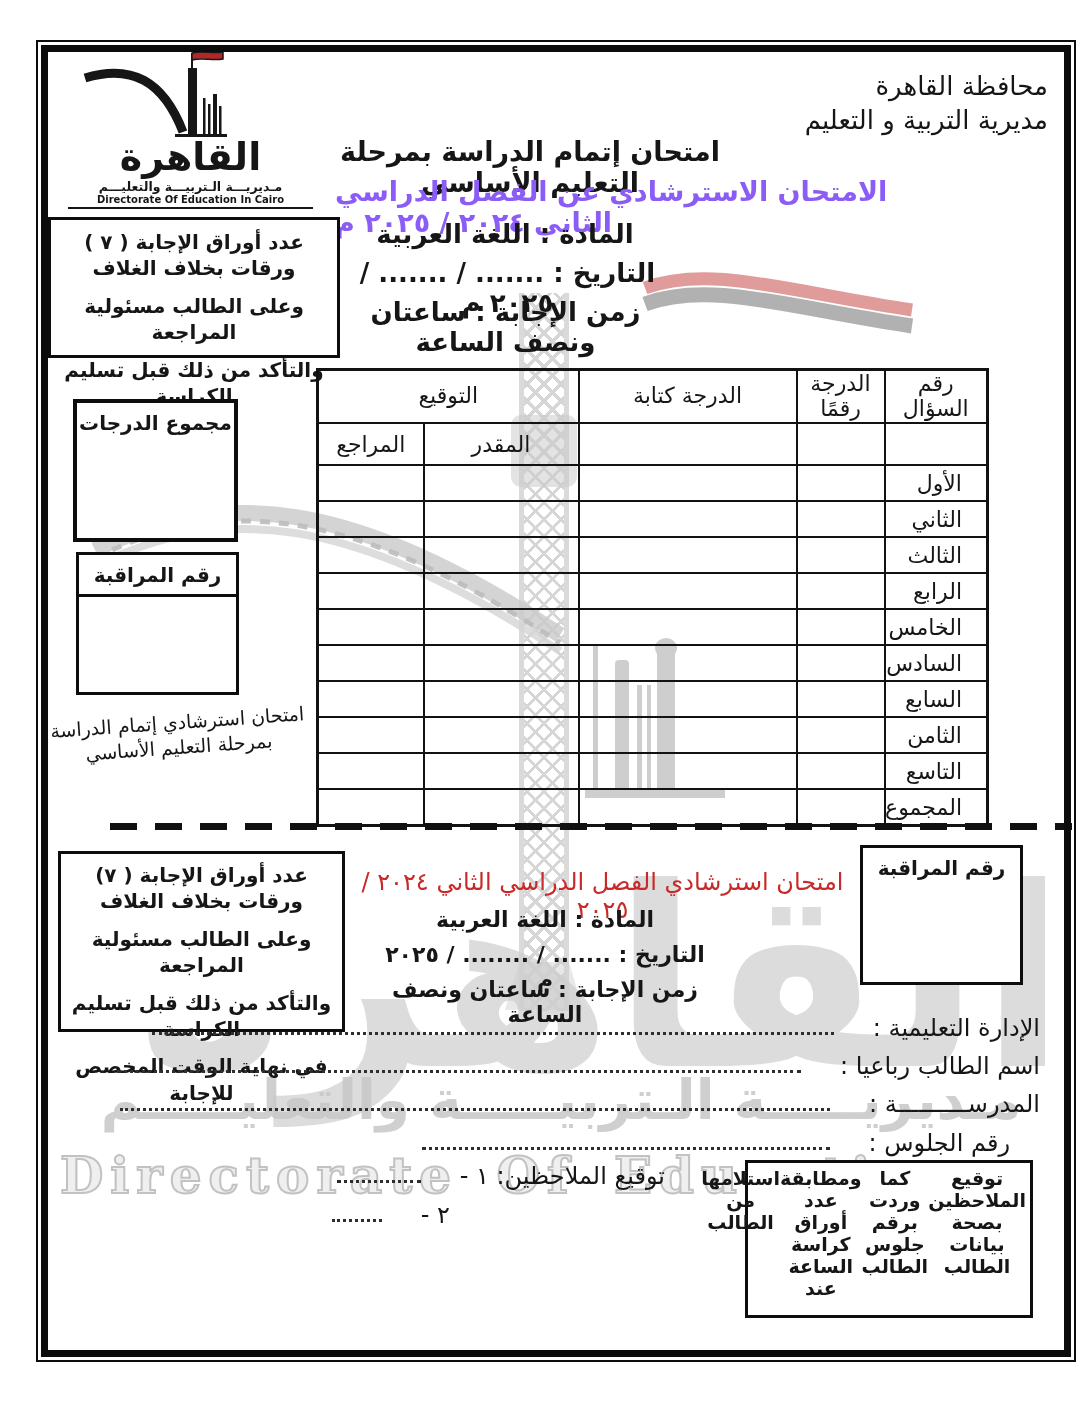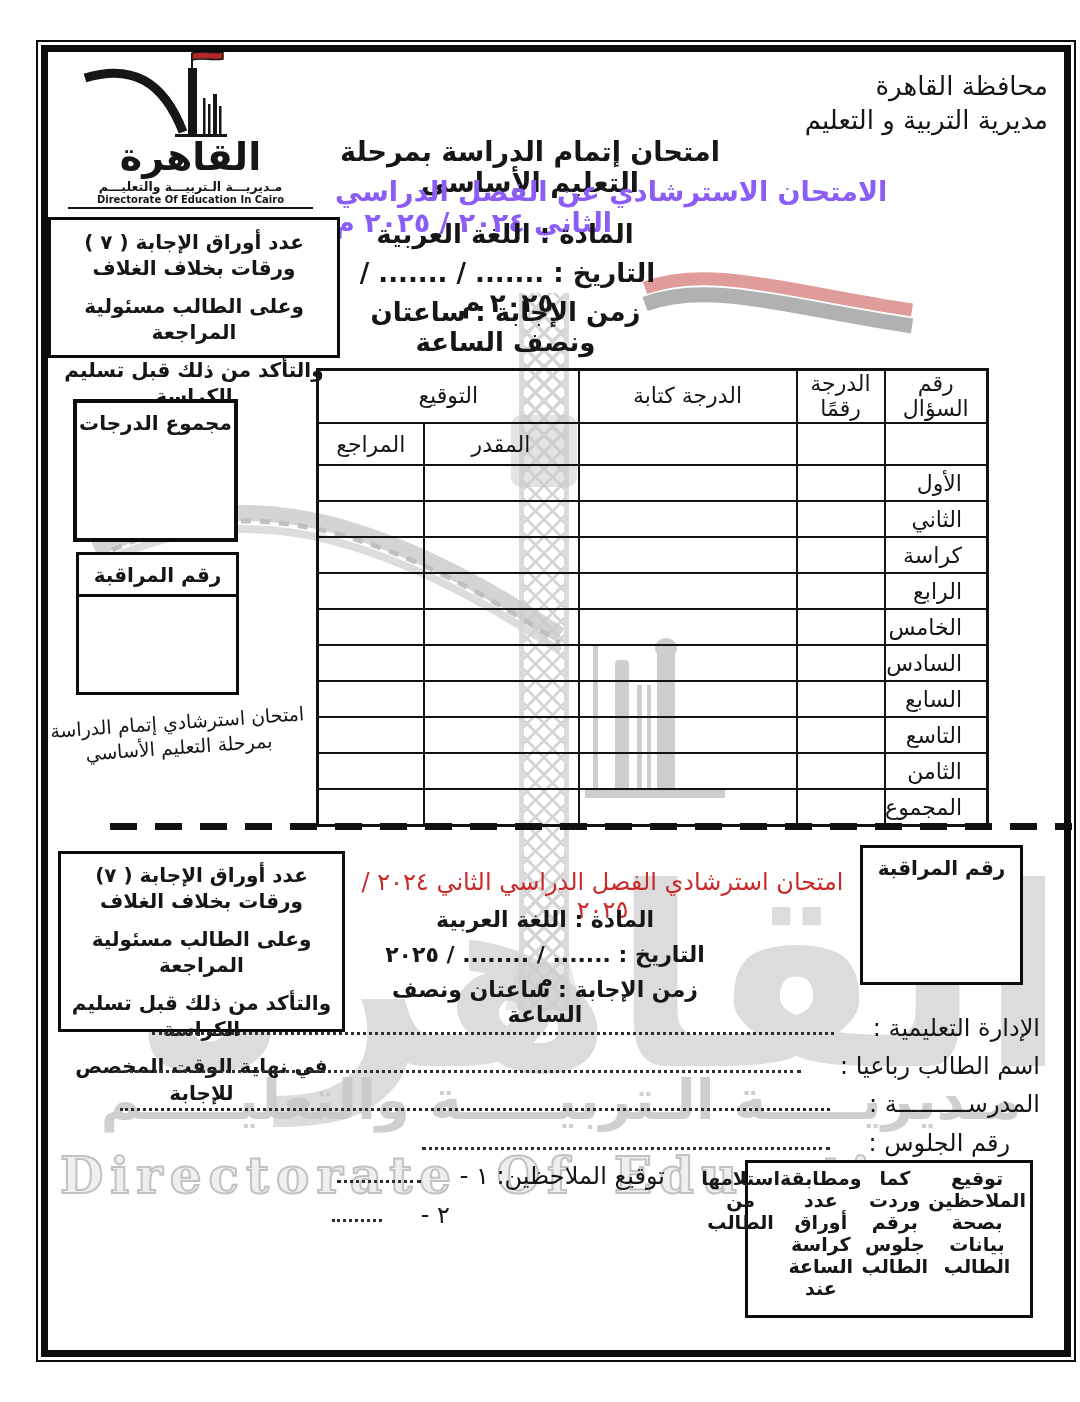--- a/index.html
+++ b/index.html
@@ -200,21 +200,21 @@
         <td></td>
       </tr>
   <tr class="dr">
         <td class="rl">الثاني</td>
         <td></td>
         <td></td>
         <td></td>
         <td></td>
       </tr>
   <tr class="dr">
-        <td class="rl">كراسة</td>
+        <td class="rl">الثالث</td>
         <td></td>
         <td></td>
         <td></td>
         <td></td>
       </tr>
   <tr class="dr">
         <td class="rl">الرابع</td>
         <td></td>
         <td></td>
         <td></td>
@@ -235,28 +235,28 @@
         <td></td>
       </tr>
   <tr class="dr">
         <td class="rl">السابع</td>
         <td></td>
         <td></td>
         <td></td>
         <td></td>
       </tr>
   <tr class="dr">
+        <td class="rl">الثامن</td>
+        <td></td>
+        <td></td>
+        <td></td>
+        <td></td>
+      </tr>
+  <tr class="dr">
         <td class="rl">التاسع</td>
-        <td></td>
-        <td></td>
-        <td></td>
-        <td></td>
-      </tr>
-  <tr class="dr">
-        <td class="rl">الثامن</td>
         <td></td>
         <td></td>
         <td></td>
         <td></td>
       </tr>
   <tr class="dr">
         <td class="rl">المجموع</td>
         <td></td>
         <td></td>
         <td></td>

